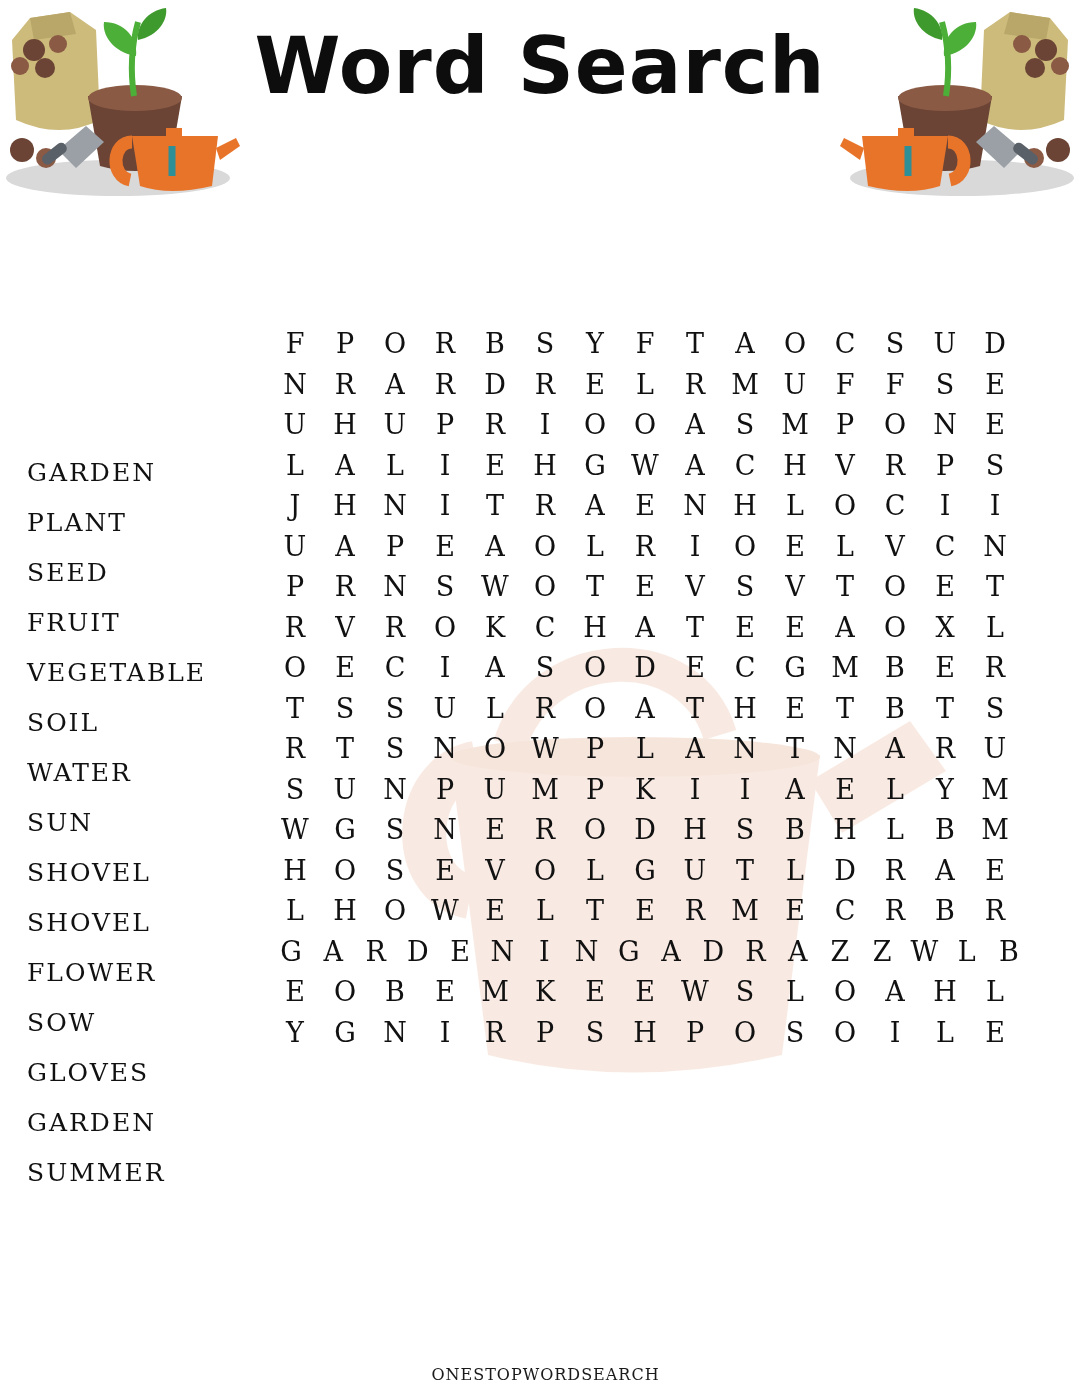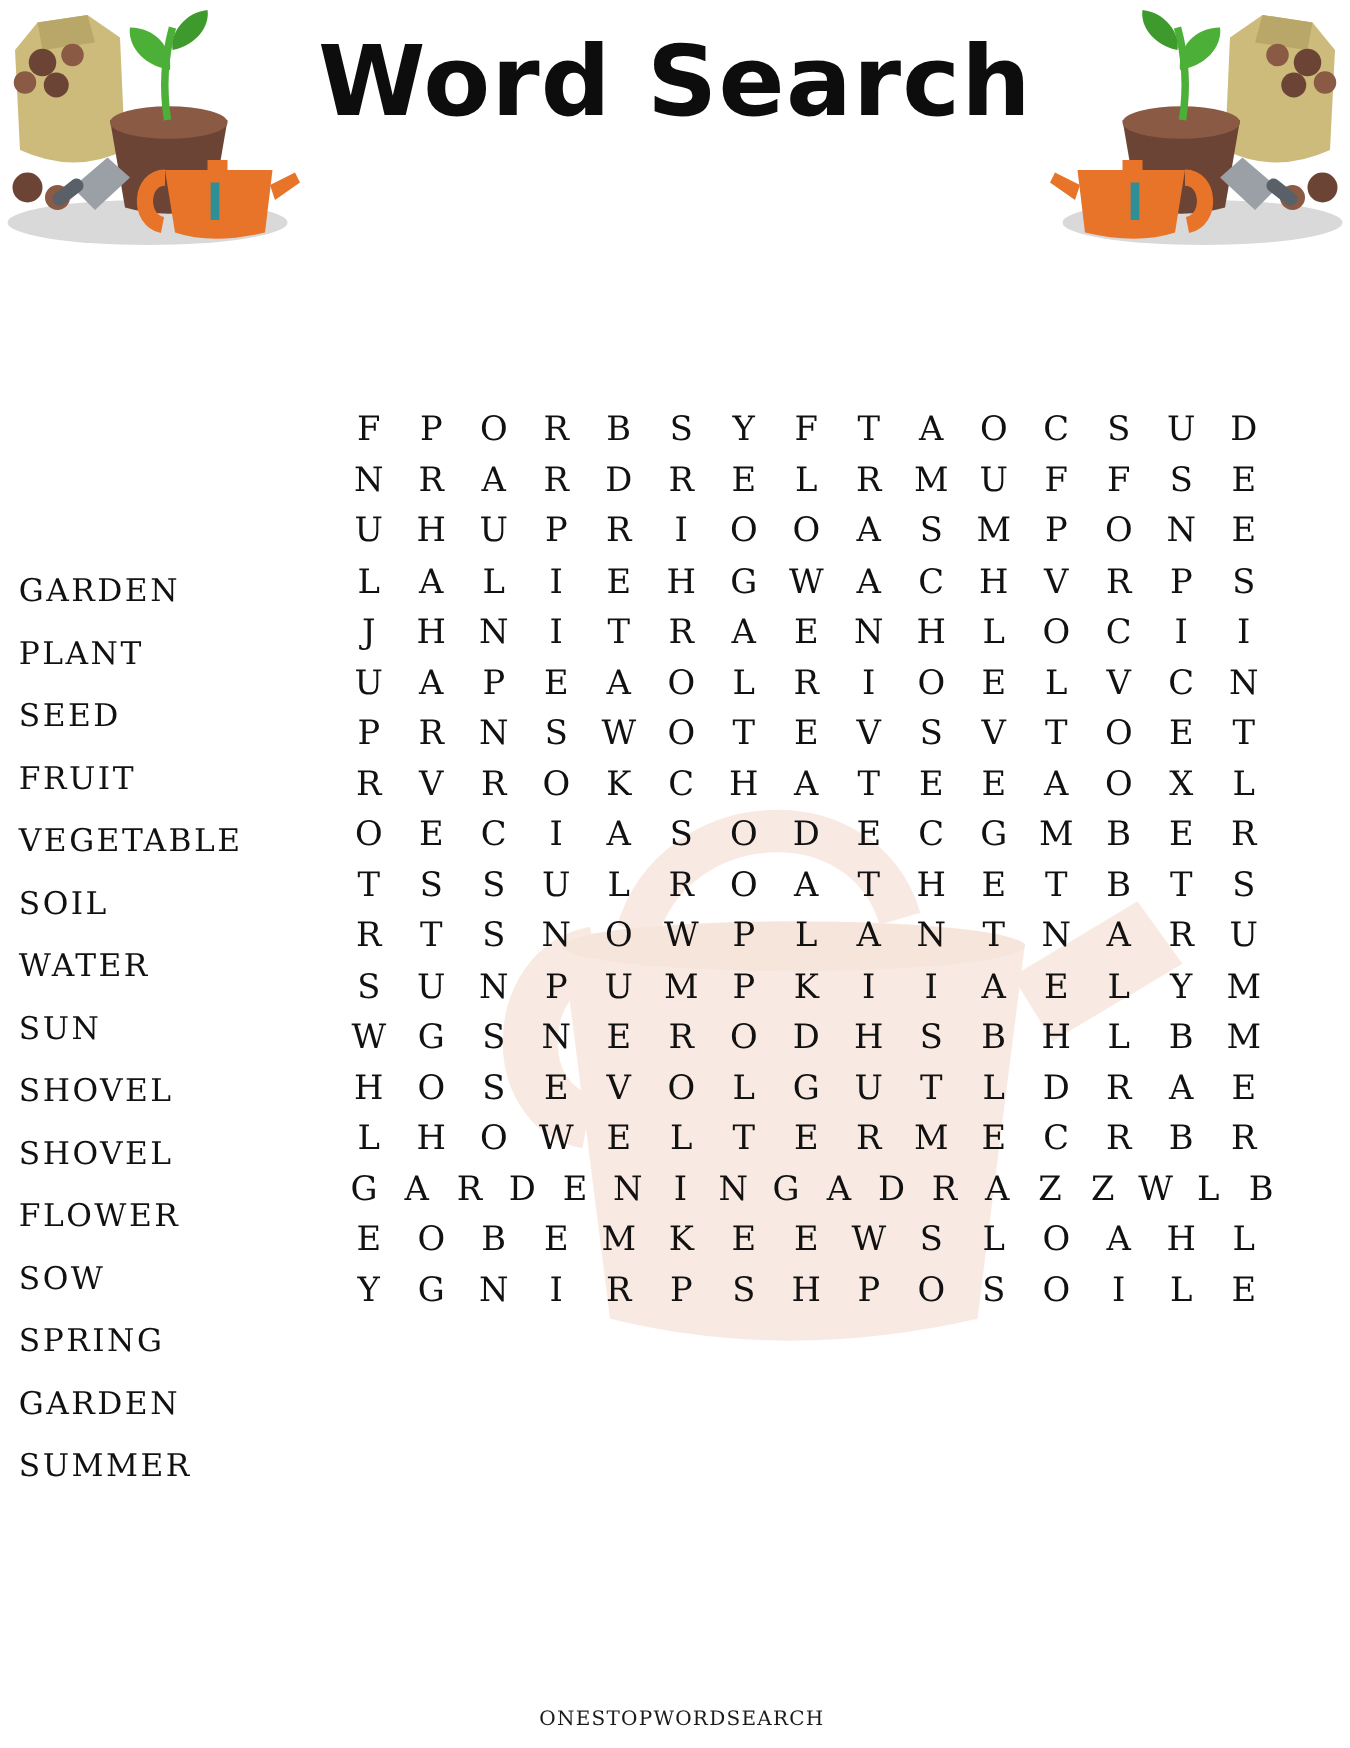--- a/index.html
+++ b/index.html
@@ -47,21 +47,21 @@
     top: 0;
     width: 240px;
     height: 210px;
   }
   .clipart.left  { left: 0; }
   .clipart.right { right: 0; }
 
   
   .wordlist {
     position: absolute;
-    left: 15px;
+    left: 27px;
     top: 460px;
     width: 235px;
     z-index: 3;
   }
   .word {
     font-family: "DejaVu Serif", serif;
     font-size: 25px;
     letter-spacing: 2px;
     color: #111111;
     line-height: 1;
@@ -202,21 +202,21 @@
   <div class="word">SEED</div>
   <div class="word">FRUIT</div>
   <div class="word">VEGETABLE</div>
   <div class="word">SOIL</div>
   <div class="word">WATER</div>
   <div class="word">SUN</div>
   <div class="word">SHOVEL</div>
   <div class="word">SHOVEL</div>
   <div class="word">FLOWER</div>
   <div class="word">SOW</div>
-  <div class="word">SPRING</div>
+  <div class="word">GLOVES</div>
   <div class="word">GARDEN</div>
   <div class="word">SUMMER</div>
 </div>
 
 <div class="grid-wrap" id="puzzle-grid">
     <div class="grid-row">
       <div class="cell">F</div>
       <div class="cell">P</div>
       <div class="cell">O</div>
       <div class="cell">R</div>

